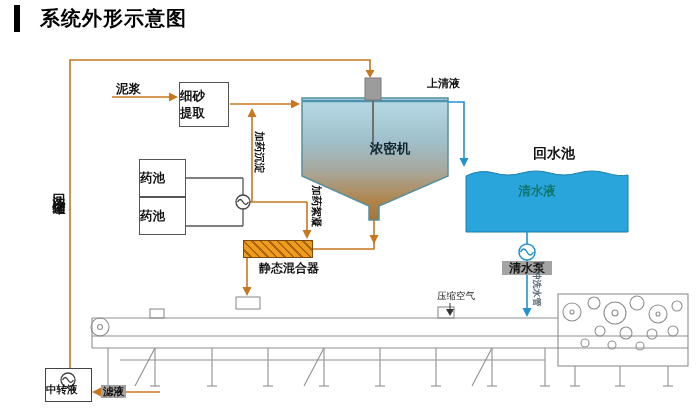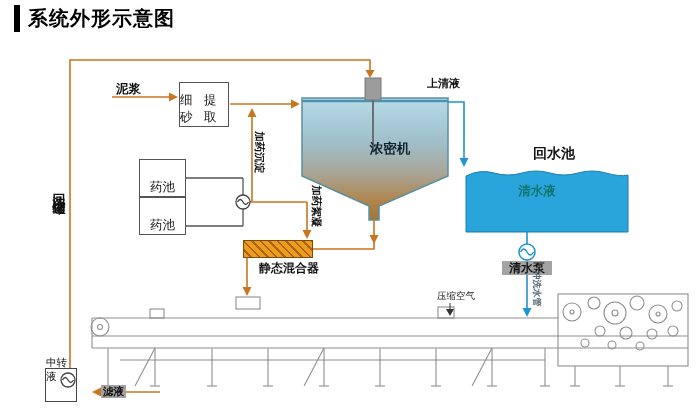--- a/index.html
+++ b/index.html
@@ -1,23 +1,23 @@
 <!DOCTYPE html>
 <html><head>
 <meta charset="utf-8">
 <style>
   *{margin:0;padding:0;box-sizing:border-box}
   body{font-family:"Liberation Sans","DejaVu Sans",sans-serif;background:#fff}
   #stage{position:relative;width:700px;height:420px;background:#fff;overflow:hidden}
   svg.canvas{position:absolute;left:0;top:0;z-index:1}
   .title{position:absolute;left:14px;top:5px;font-size:20px;font-weight:bold;color:#000;
-         border-left:6px solid #000;padding-left:8px;z-index:3;letter-spacing:1px}
+         border-left:6px solid #000;padding-left:20px;z-index:3;letter-spacing:1px}
   .lbl{position:absolute;z-index:2;font-weight:bold;color:#111;white-space:nowrap;line-height:1.2}
   .box{position:absolute;z-index:2;border:1.5px solid #555;background:#fff;display:flex;
-       align-items:flex-end;justify-content:center;flex-direction:row;font-weight:normal;color:#111}
+       align-items:flex-start;justify-content:center;flex-direction:column;font-weight:bold;color:#111}
   .transparent{background:transparent}
   .rot{transform:rotate(90deg);transform-origin:center;text-align:center}
   .vert{writing-mode:vertical-rl;letter-spacing:3px}
   .center{text-align:center}
   .mixer{position:absolute;z-index:2;background:repeating-linear-gradient(45deg,#ef9b1e 0 4px,#a9650d 4px 6px);
          border:1px solid #7a4a0e}
   .whitebg{background:#a3a3a3;padding:0 2px}
 </style>
 </head>
 <body>
@@ -193,19 +193,19 @@
   <div class="lbl rot" style="left:295px;top:200px;width:44px;font-size:10.5px">加药絮凝</div>
 
   <div class="mixer" style="left:243px;top:240px;width:70px;height:18px"></div>
   <div class="lbl center" style="left:250px;top:261px;width:78px;font-size:12px">静态混合器</div>
 
 
   <div class="lbl" style="left:437px;top:290px;font-size:9.5px;color:#222;font-weight:normal">压缩空气</div>
 
   <div class="lbl vert" style="left:51px;top:183px;font-size:13px">回浓缩罐</div>
 
-  <div class="box transparent" style="left:45px;top:368px;width:32px;height:34px;border-color:#444;justify-content:flex-end;padding-bottom:17px">
+  <div class="box transparent" style="left:45px;top:368px;width:47px;height:34px;border-color:#444;justify-content:flex-end;padding-bottom:4px">
     <span style="font-size:10.5px">中转液</span>
   </div>
 
   <div class="lbl whitebg" style="left:101px;top:385px;font-size:10.5px">滤液</div>
 
 </div>
 
 </body></html>

